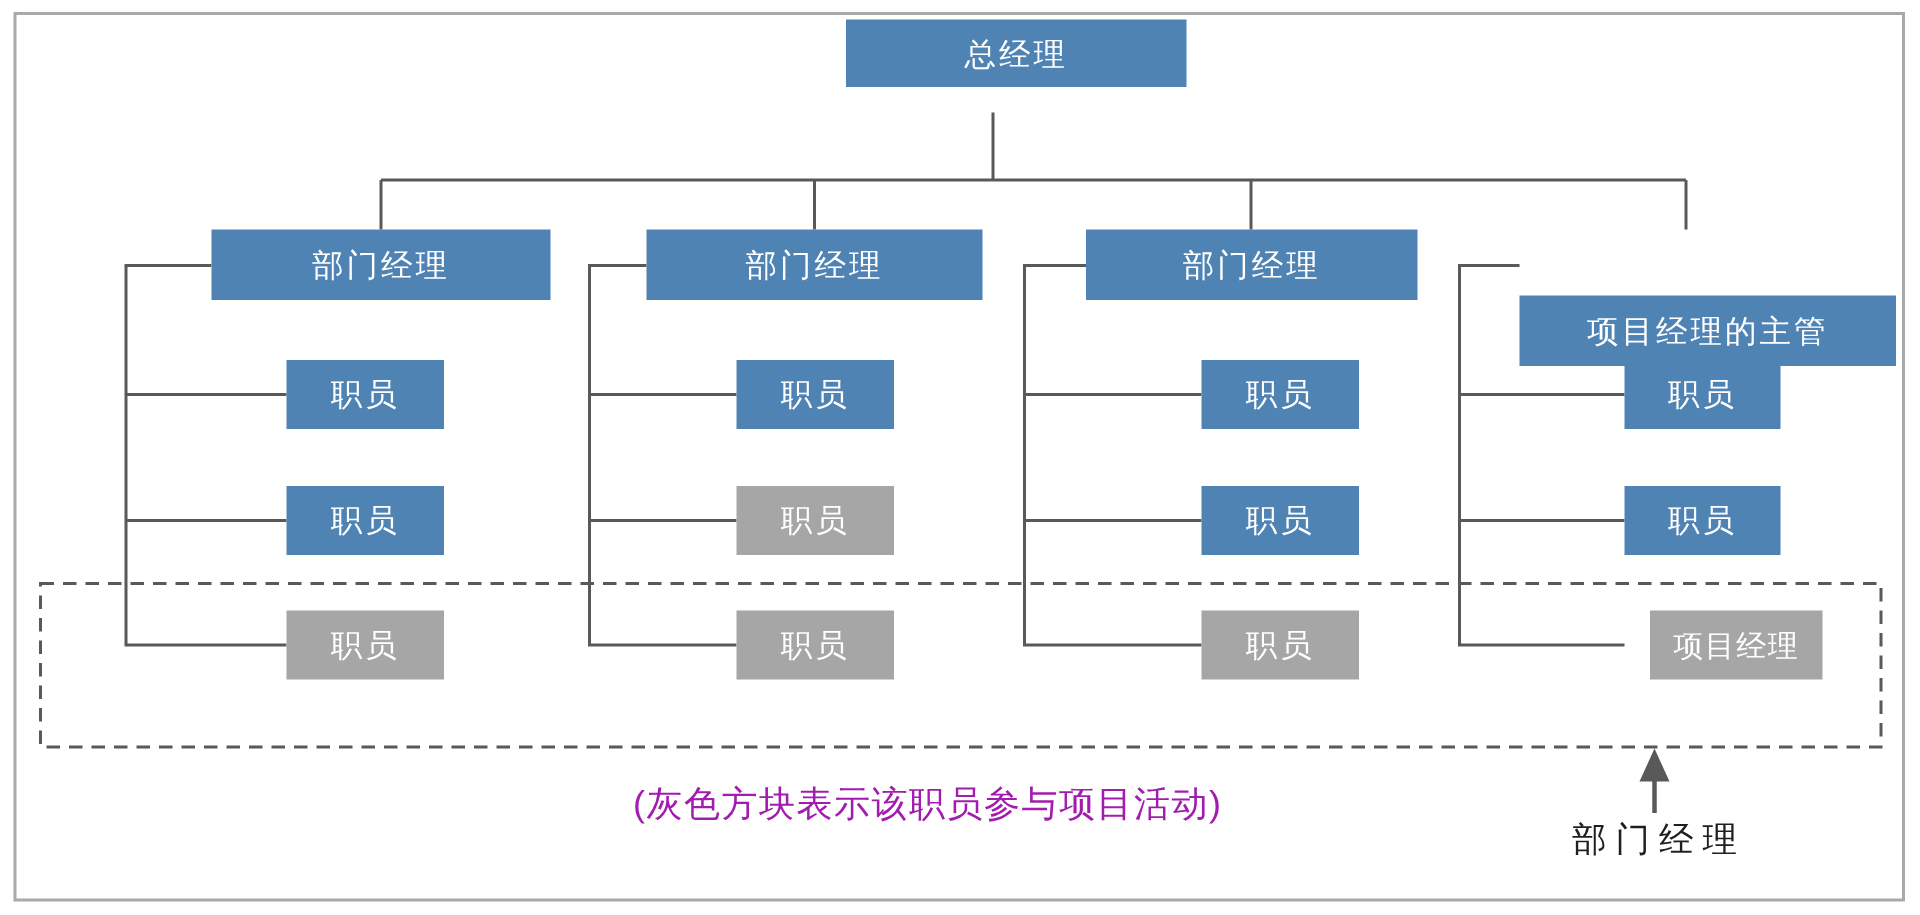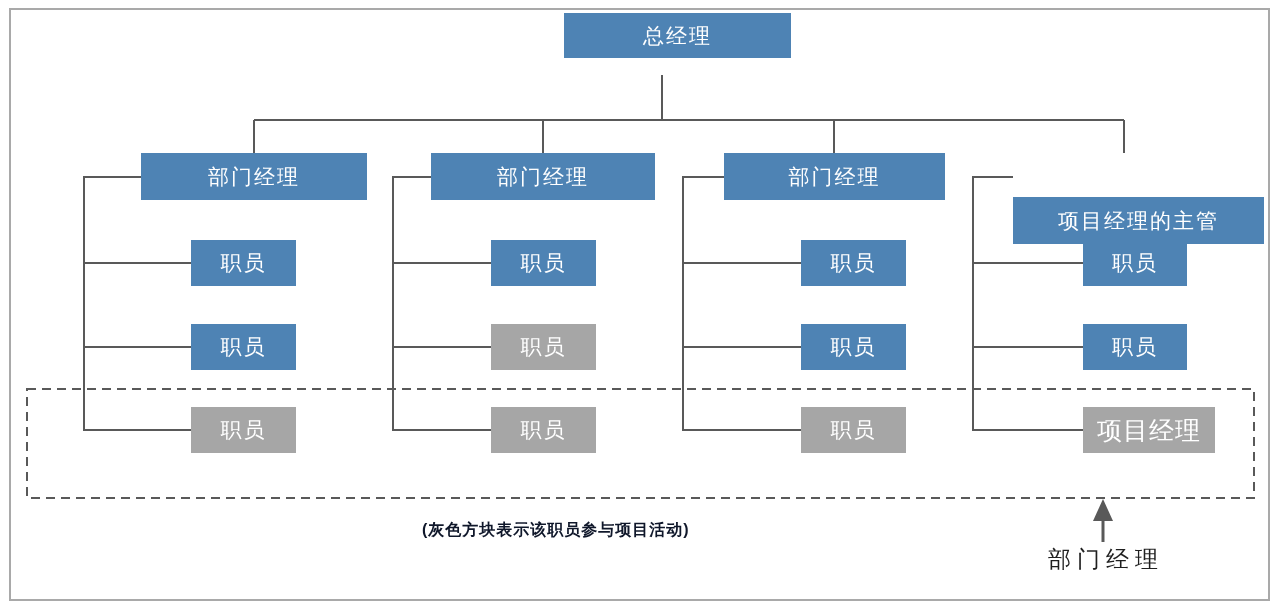--- a/index.html
+++ b/index.html
@@ -31,26 +31,25 @@
   .mgr-2        { left: 431px; top: 153px; width: 224px; height: 47px; }
   .mgr-3        { left: 724px; top: 153px; width: 221px; height: 47px; }
   .mgr-4        { left: 1013px; top: 153px; width: 251px; height: 47px; margin-top: 44px; }
   .staff-c1 { left: 191px;  width: 105px; }
   .staff-c2 { left: 491px;  width: 105px; }
   .staff-c3 { left: 801px;  width: 105px; }
   .staff-c4 { left: 1083px; width: 104px; }
   .row-1 { top: 240px; height: 46px; }
   .row-2 { top: 324px; height: 46px; }
   .row-3 { top: 407px; height: 46px; }
-  .staff-c4.row-3 { width: 132px; font-size: 25px; letter-spacing: 1px; }
+  .staff-c4.row-3 { width: 115px; font-size: 20px; letter-spacing: 1px; margin-left: 17px; }
   .caption {
     position: absolute; left: 422px; top: 520px;
-    font-size: 16px; letter-spacing: 1px;
-    color: #0f172a;
-    font-weight: bold;
+    font-size: 24px; letter-spacing: 1px;
+    color: #a21caf;
   }
   .coord-label {
     position: absolute; left: 1046px; top: 544px; width: 120px;
     text-align: center;
     font-size: 23px; letter-spacing: 6px;
     color: #1f1f1f;
   }
 </style>
 </head>
 <body>

